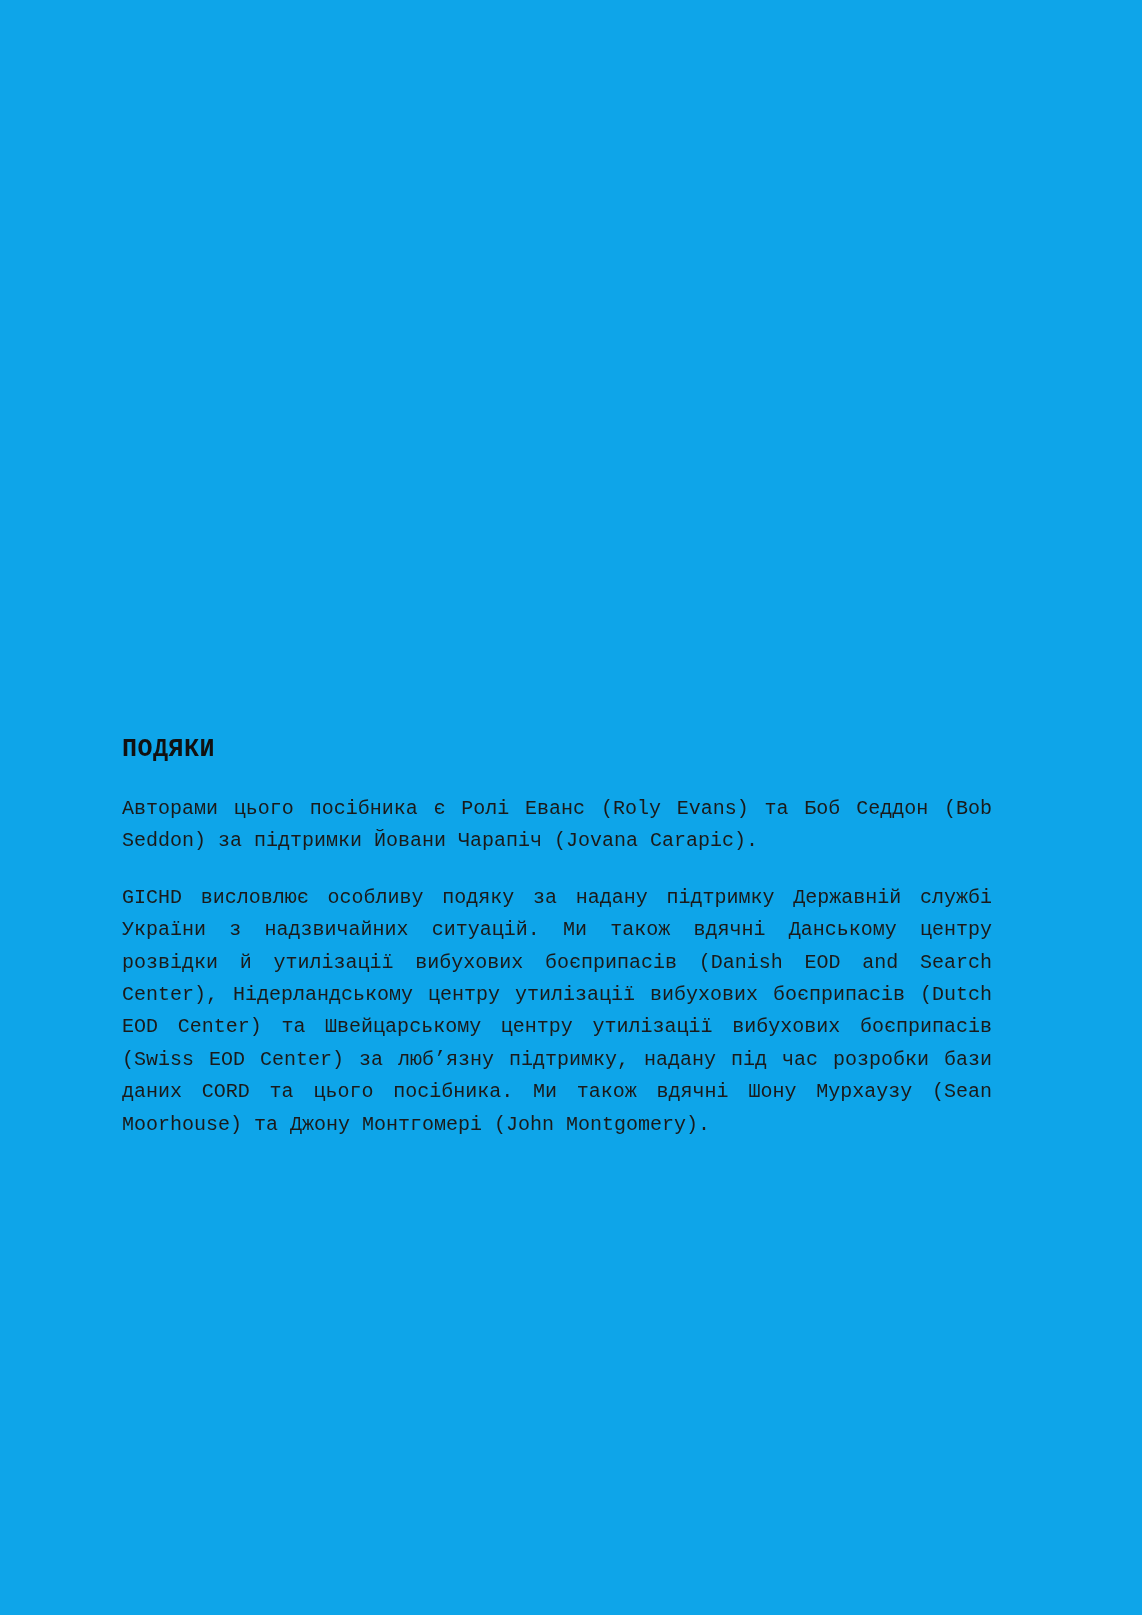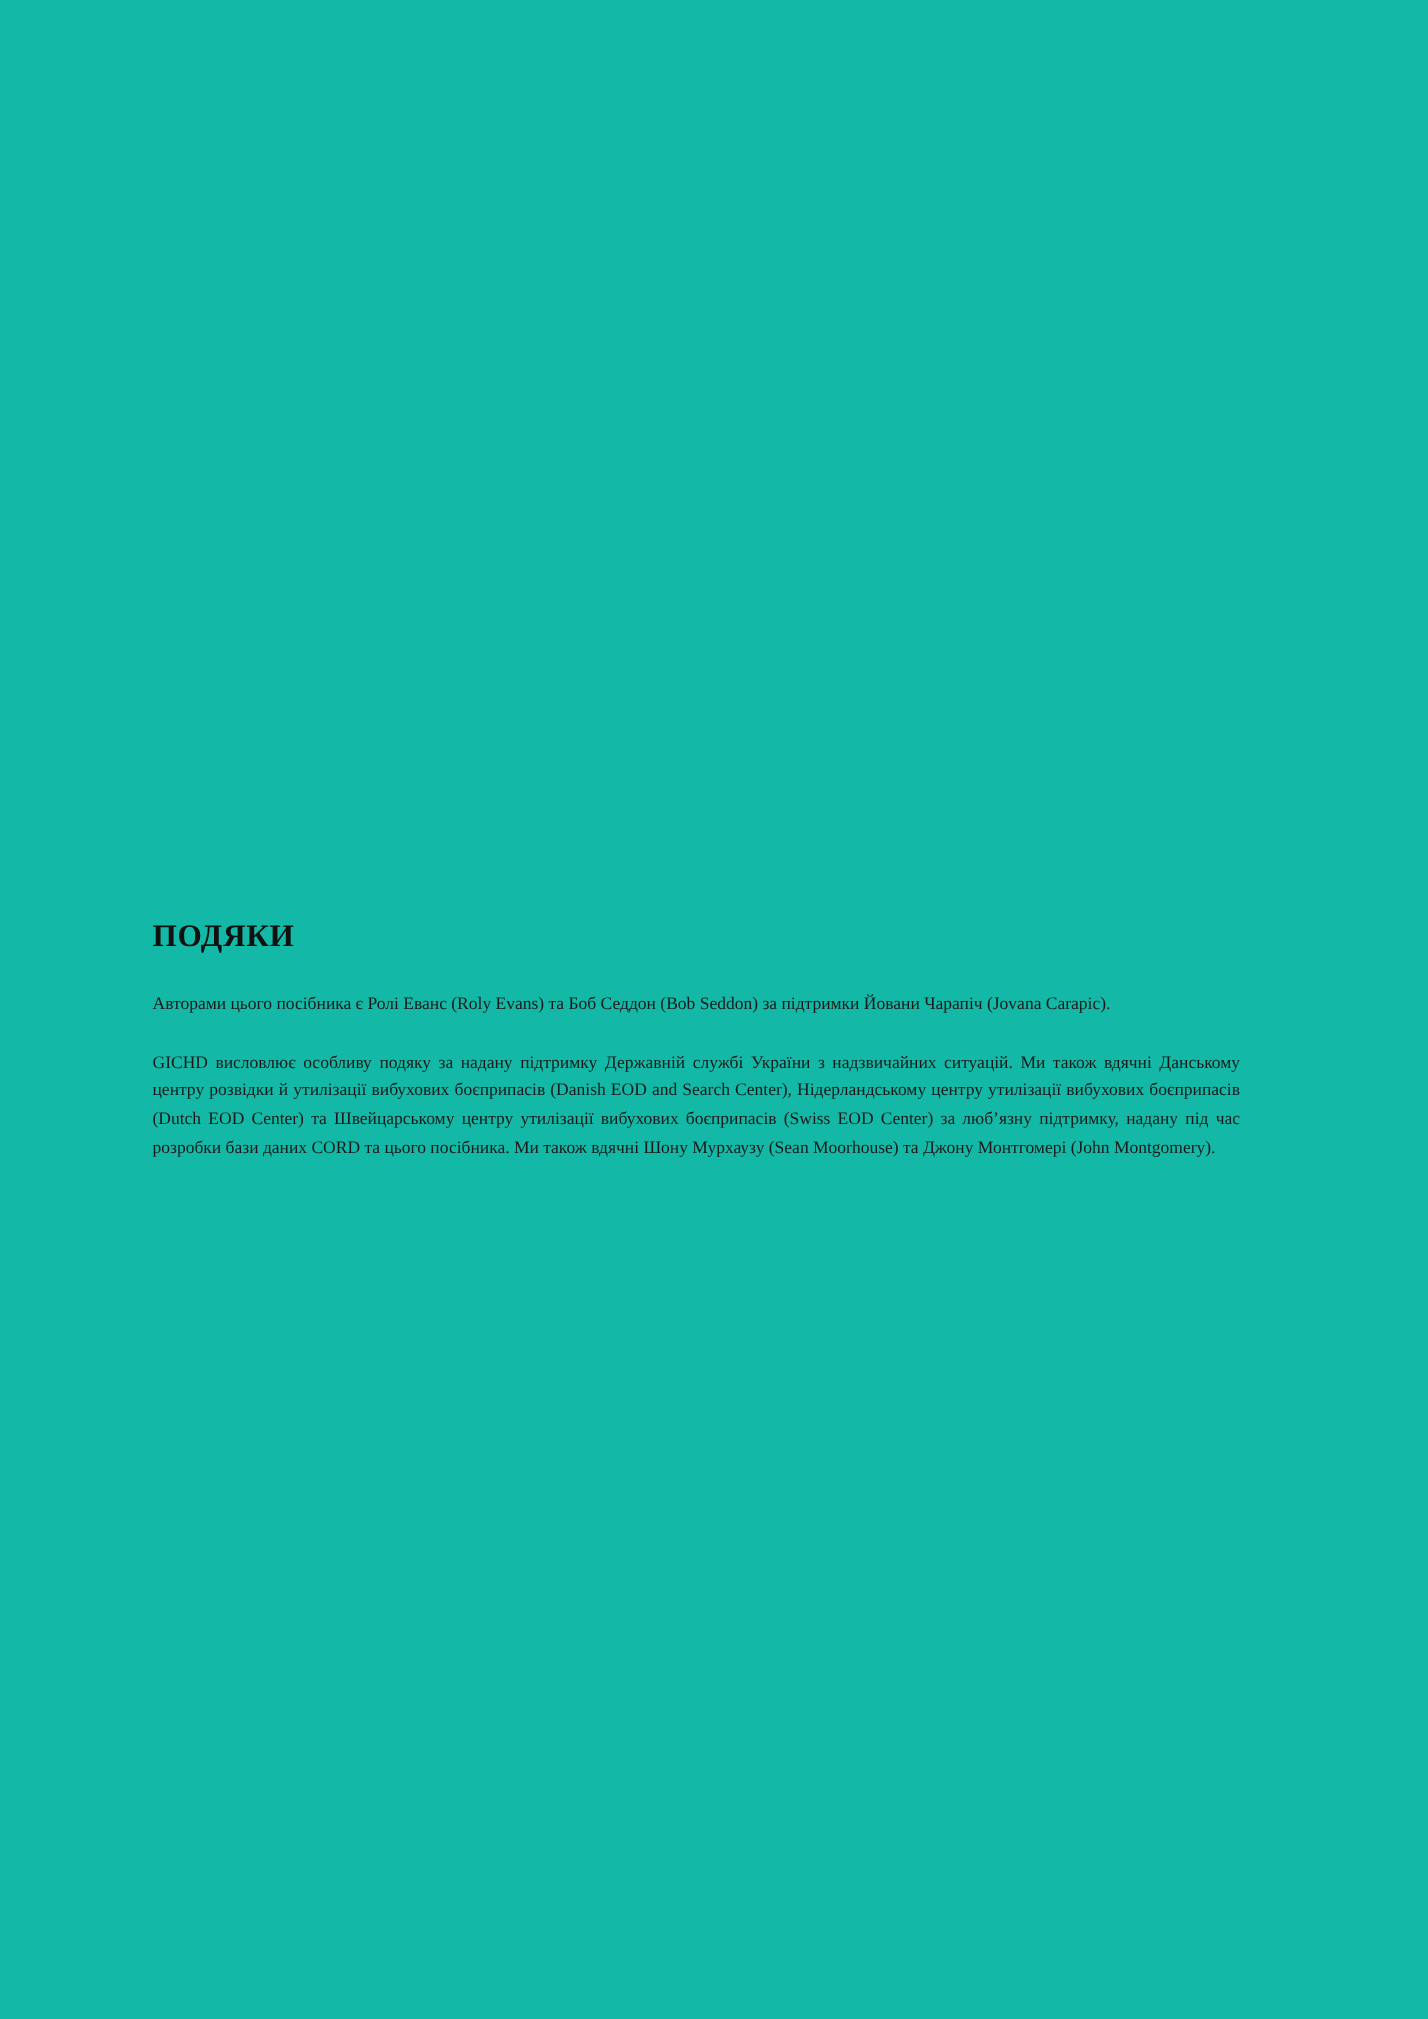--- a/index.html
+++ b/index.html
@@ -5,42 +5,42 @@
 <style>
   html, body {
     margin: 0;
     padding: 0;
     background: #ffffff;
   }
   .page {
     position: relative;
     width: 1142px;
     height: 1615px;
-    background: #14b8a6;
-    font-family: Liberation Serif, serif;
+    background: #0ea5e9;
+    font-family: Liberation Mono, monospace;
     color: #1a1a1a;
     box-sizing: border-box;
     overflow: hidden;
   }
   .content {
     position: absolute;
     left: 122px;
     top: 735px;
     width: 870px;
   }
   .section-heading {
     font-size: 25px;
     font-weight: bold;
     letter-spacing: 0.5px;
     color: #111111;
     margin: 0 0 28px 0;
     line-height: 1.2;
   }
   .para {
-    font-size: 14px;
+    font-size: 20px;
     line-height: 1.62;
     color: #1a1a1a;
     margin: 0 0 24px 0;
     text-align: justify;
     text-justify: inter-word;
     hyphens: none;
   }
   .para:last-child {
     margin-bottom: 12px;
   }

